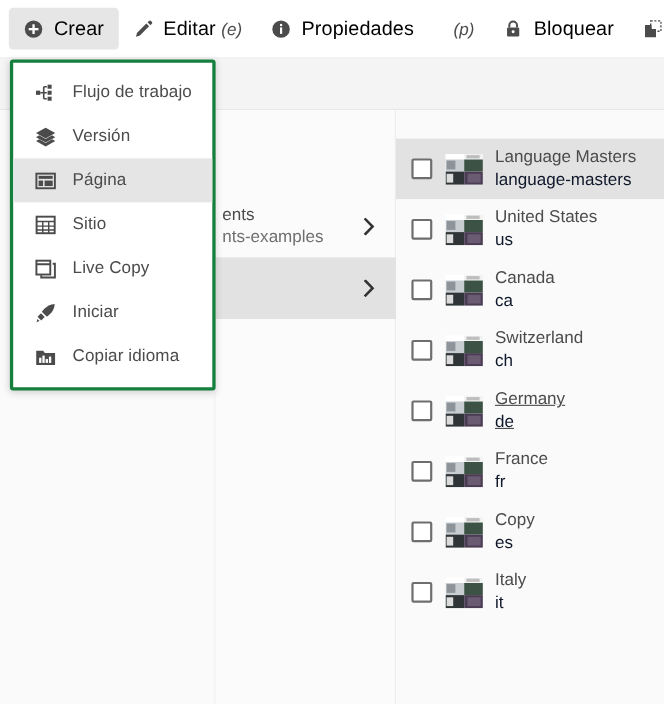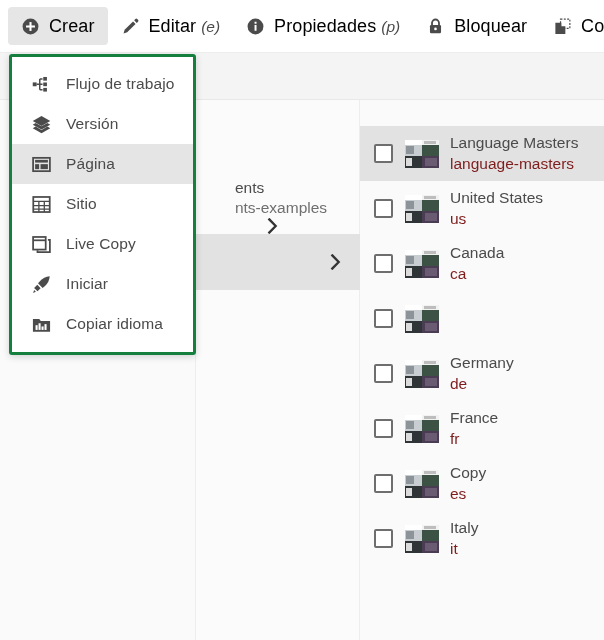--- a/index.html
+++ b/index.html
@@ -178,21 +178,21 @@
     line-height: 1.3;
     min-width: 0;
   }
   .rtitle {
     font-size: 15.5px;
     color: #4b4b4b;
     white-space: nowrap;
   }
   .rsub {
     font-size: 15.5px;
-    color: #7f1d1d;
+    color: #0f172a;
     white-space: nowrap;
   }
 
   
   .menu {
     position: absolute;
     top: 54px;
     left: 9px;
     width: 187px;
     background: #ffffff;
@@ -229,21 +229,21 @@
 <body>
 
 <div id="app">
 
   <div class="header-band"></div>
 
   <div class="columns">
     <div class="col col-1"></div>
     <div class="col col-2">
       <div id="mid-rows">
-          <div class="mid-row" style="top: 78px; flex-direction: column;">
+          <div class="mid-row" style="top: 78px;">
             <div class="mid-text">
               <div class="mid-title">ents</div>
               <div class="mid-sub">nts-examples</div>
             </div>
             <span style="display: flex; align-items: center;">
               <svg class="chev" viewBox="0 0 12 18" xmlns="http://www.w3.org/2000/svg">
                 <path d="M2.4 1.6 9.6 9l-7.2 7.4" fill="none" stroke="#333" stroke-width="2.6" stroke-linecap="square"></path>
               </svg>
             </span>
           </div>
@@ -326,22 +326,26 @@
               <i class="t-b"></i>
               <i class="t-c"></i>
               <i class="t-d"></i>
               <i class="t-e"></i>
               <i class="t-f"></i>
               <i class="t-g"></i>
               <i class="t-h"></i>
               <i class="t-i"></i>
               <i class="t-j"></i>
             </div>
-          </div>
-          <div class="row" style="top: 246px;">
+            <div class="rtext">
+              <div class="rtitle">Switzerland</div>
+              <div class="rsub">ch</div>
+            </div>
+          </div>
+          <div class="row" style="top: 246px; text-decoration: underline;">
             <div class="cb"></div>
             <div class="thumb">
               <i class="t-a"></i>
               <i class="t-b"></i>
               <i class="t-c"></i>
               <i class="t-d"></i>
               <i class="t-e"></i>
               <i class="t-f"></i>
               <i class="t-g"></i>
               <i class="t-h"></i>
@@ -441,21 +445,21 @@
           </span>
         </div>
         <div class="tb-item">
           <span style="display: flex; align-items: center;">
             <svg class="tb-icon" viewBox="0 0 24 24" width="21" height="21" xmlns="http://www.w3.org/2000/svg">
               <circle cx="12" cy="12" r="10" fill="#4b4b4b"></circle>
               <rect x="10.8" y="10" width="2.5" height="7.4" fill="#fff"></rect>
               <rect x="10.8" y="6" width="2.5" height="2.5" fill="#fff"></rect>
             </svg>
           </span>
-          <span style="display: flex; align-items: baseline;">
+          <span style="display: flex; align-items: baseline; gap: 31px;">
             <span class="tb-label">Propiedades</span>
             <span class="tb-key">(p)</span>
           </span>
         </div>
         <div class="tb-item">
           <span style="display: flex; align-items: center;">
             <svg class="tb-icon" viewBox="0 0 24 24" width="21" height="21" xmlns="http://www.w3.org/2000/svg">
               <path d="M7.6 10V7.6a4.4 4.4 0 0 1 8.8 0V10" fill="none" stroke="#4b4b4b" stroke-width="2.3"></path>
               <rect x="5" y="10" width="14" height="10.5" rx="1.6" fill="#4b4b4b"></rect>
               <circle cx="12" cy="15" r="1.7" fill="#fff"></circle>

